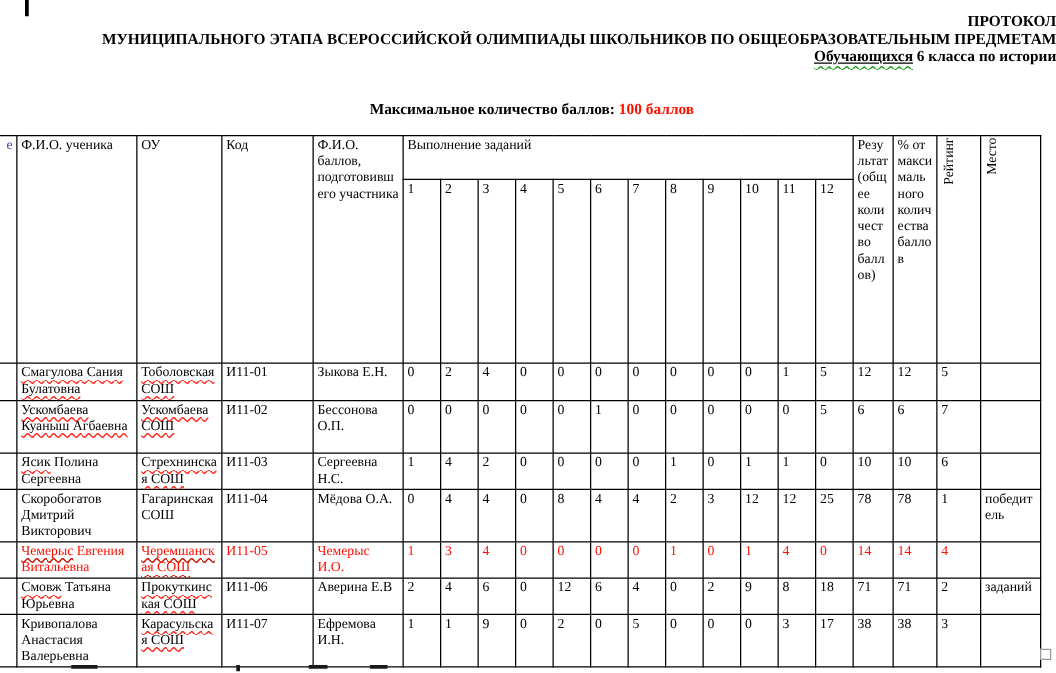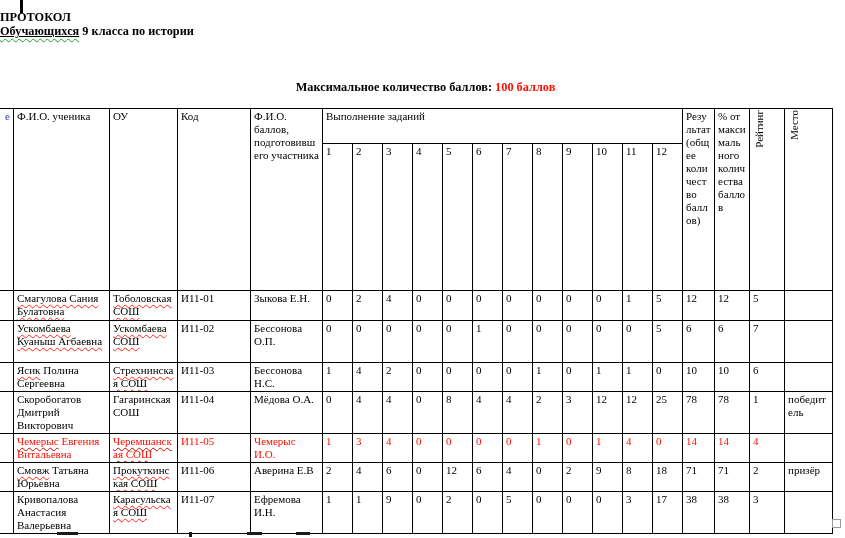--- a/index.html
+++ b/index.html
@@ -4,21 +4,21 @@
 <style>
   html,body{margin:0;padding:0;}
   body{
     width:845px;height:538px;position:relative;overflow:hidden;
     background:#ffffff;color:#000;
     font-family:"Liberation Serif", serif;
   }
   
   .caret{position:absolute;left:20px;top:0;width:3px;height:13px;background:#000;}
   
-  .heading{position:absolute;left:0;top:10px;width:845px;text-align:left;
+  .heading{position:absolute;left:0;top:10px;width:845px;text-align:right;
     font-weight:bold;font-size:12.3px;line-height:14px;}
   .heading div{white-space:nowrap;}
   .subtitle-underline{text-decoration:underline;}
   .subtitle-green{text-decoration-line:underline;text-decoration-style:wavy;
     text-decoration-color:#1fa11f;text-decoration-thickness:1px;text-underline-offset:3px;}
   .max-line{position:absolute;left:3px;top:80px;width:845px;text-align:center;
     font-weight:bold;font-size:12.3px;}
   .red{color:#ff0f00;}
   
   table.results{
@@ -62,21 +62,22 @@
   .cf3{left:247px;width:15px;}
   .cf4{left:296px;width:14px;}
 </style>
 </head>
 <body>
 
 <div class="caret"></div>
 
 <div class="heading">
   <div>ПРОТОКОЛ</div>
-  <div><span class="subtitle-underline"><span class="subtitle-green">Обучающихся</span></span><span> 9 класса по истории</span></div>
+  <div>МУНИЦИПАЛЬНОГО ЭТАПА ВСЕРОССИЙСКОЙ ОЛИМПИАДЫ ШКОЛЬНИКОВ ПО ОБЩЕОБРАЗОВАТЕЛЬНЫМ ПРЕДМЕТАМ</div>
+  <div><span class="subtitle-underline"><span class="subtitle-green">Обучающихся</span></span><span> 6 класса по истории</span></div>
 </div>
 <div class="max-line"><span>Максимальное количество баллов: </span><span class="red">100 баллов</span></div>
 
 <table class="results">
   <colgroup>
     <col style="width:40px">
       <col style="width:96px">
       <col style="width:68px">
     <col style="width:73px">
       <col style="width:72px">
@@ -172,21 +173,21 @@
         <td>6</td>
         <td>6</td>
         <td>7</td>
         <td></td>
       </tr>
       <tr>
         <td></td>
         <td><span class="sq">Ясик</span> Полина Сергеевна</td>
         <td><span class="sq">Стрехнинская СОШ</span></td>
         <td>И11-03</td>
-        <td>Бессонова Н.С.</td>
+        <td>Сергеевна Н.С.</td>
         <td>1</td>
         <td>4</td>
         <td>2</td>
         <td>0</td>
         <td>0</td>
         <td>0</td>
         <td>0</td>
         <td>1</td>
         <td>0</td>
         <td>1</td>
@@ -257,21 +258,21 @@
         <td>6</td>
         <td>4</td>
         <td>0</td>
         <td>2</td>
         <td>9</td>
         <td>8</td>
         <td>18</td>
         <td>71</td>
         <td>71</td>
         <td>2</td>
-        <td>призёр</td>
+        <td>заданий</td>
       </tr>
       <tr>
         <td></td>
         <td>Кривопалова Анастасия Валерьевна</td>
         <td><span class="sq">Карасульская СОШ</span></td>
         <td>И11-07</td>
         <td>Ефремова И.Н.</td>
         <td>1</td>
         <td>1</td>
         <td>9</td>

